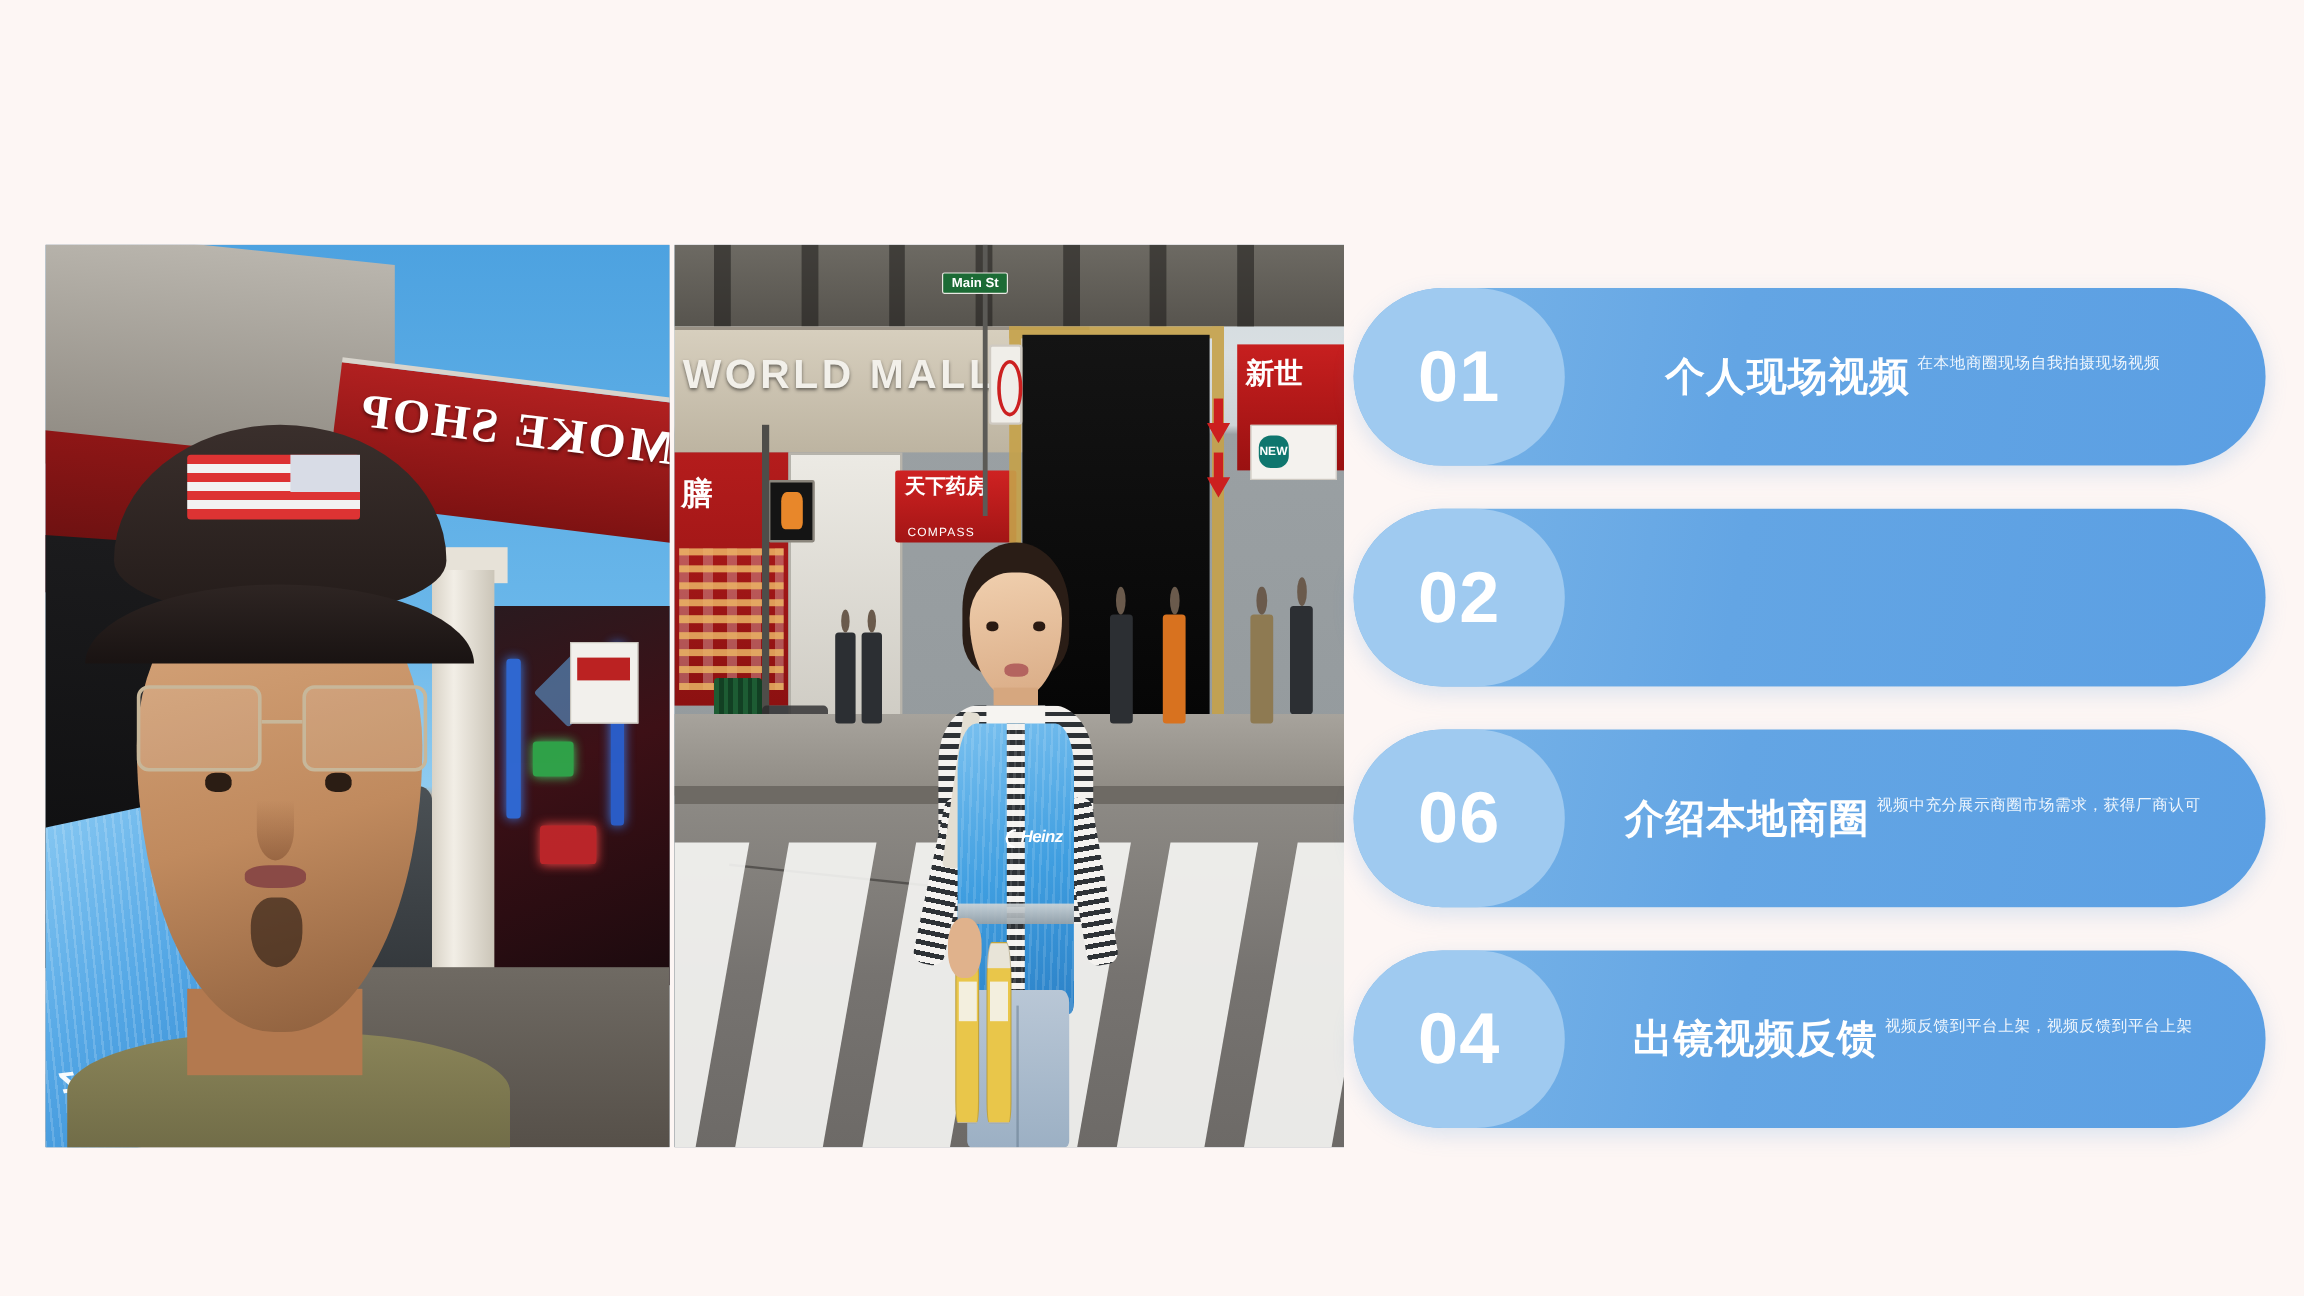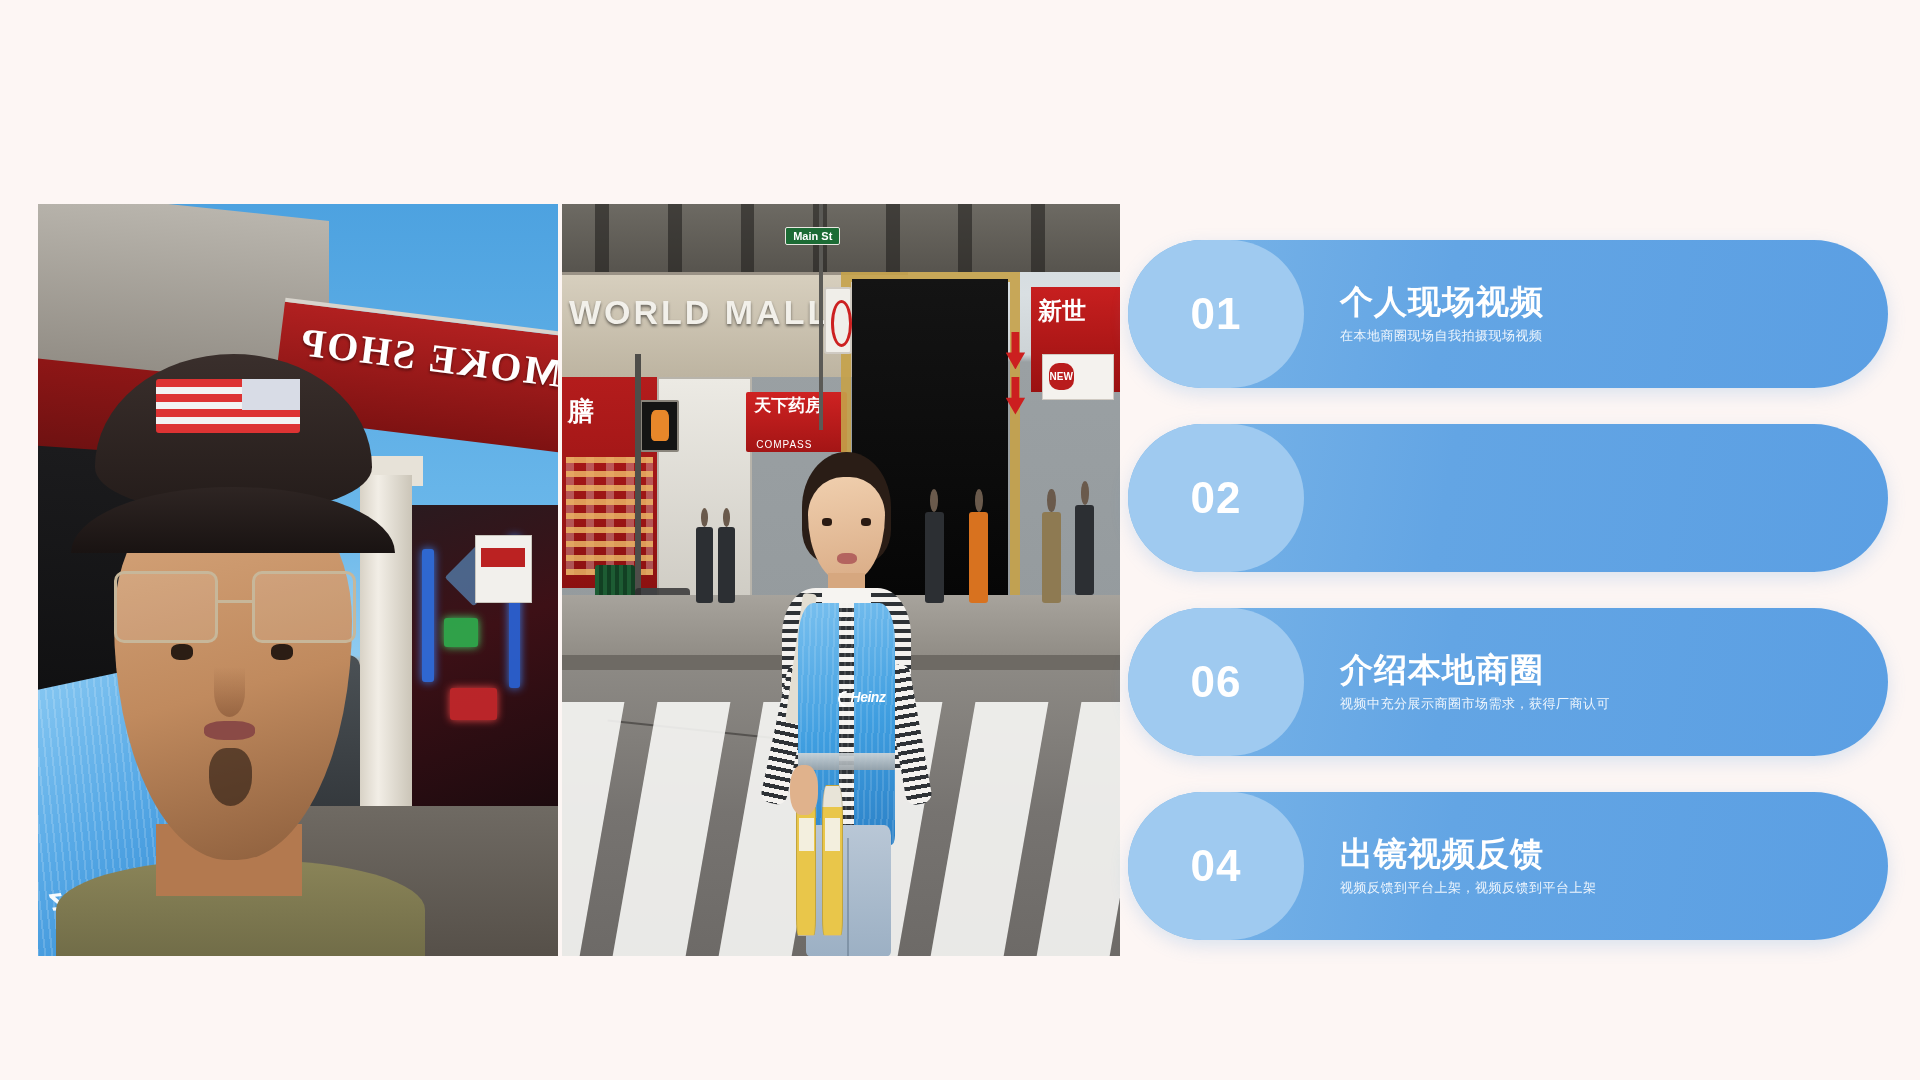--- a/index.html
+++ b/index.html
@@ -292,21 +292,21 @@
   .redsign-right .cn {
     position:absolute; left:8%; top:8%;
     color:#fff; font-size:24px; font-weight:bold;
   }
   .newsign {
     position:absolute; right:1%; top:20%; width:13%; height:6%;
     background:#f4f2ee; border:1px solid #cfcac2;
   }
   .newsign .pill {
     position:absolute; left:8%; top:18%; width:36%; height:62%;
-    background:#b91c1c; border-radius:10px;
+    background:#0f766e; border-radius:10px;
     color:#fff; font-size:10px; font-weight:bold;
     display:flex; align-items:center; justify-content:center;
   }
   .arrow-red {
     position:absolute; right:17%; width:3.5%; height:5%;
     background:#cc1f1f;
     clip-path:polygon(30% 0,70% 0,70% 55%,100% 55%,50% 100%,0 55%,30% 55%);
   }
   .gate-dark {
     position:absolute; left:52%; top:10%; width:28%; height:42%;
@@ -531,33 +531,32 @@
   .step-badge {
     position:relative;
     flex:0 0 auto;
     width:176px; height:148px;
     border-radius:74px;
     background:#9fcaf0;
     display:flex; align-items:center; justify-content:center;
   }
   .step-num {
     color:#ffffff;
-    font-size:44px;
+    font-size:60px;
     font-weight:bold;
     letter-spacing:1px;
     line-height:1;
   }
   .step-text {
     flex:1 1 auto;
     padding-left:36px;
     padding-right:40px;
-    display:flex; flex-direction:column;
+    display:flex; flex-direction:row;
     justify-content:center;
     gap:6px;
-    font-family:Liberation Serif, serif;
   }
   .step-title {
     color:#ffffff;
     font-size:33px;
     font-weight:bold;
     letter-spacing:1px;
     line-height:1.15;
     white-space:nowrap;
   }
   .step-sub {

